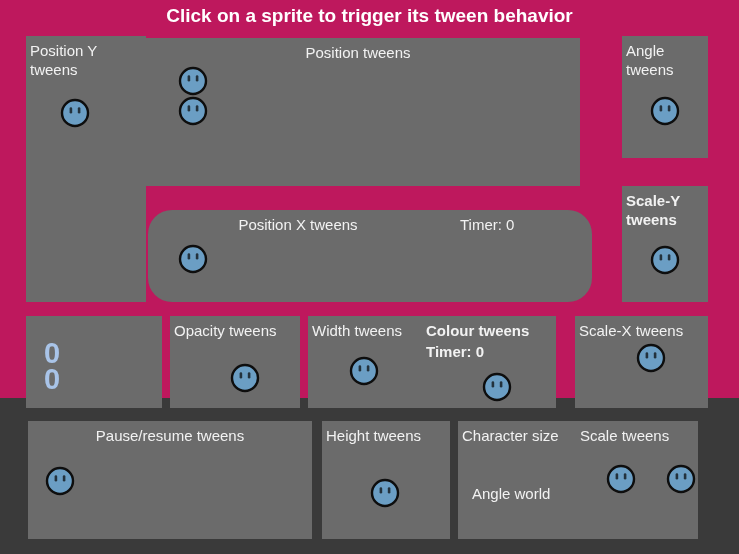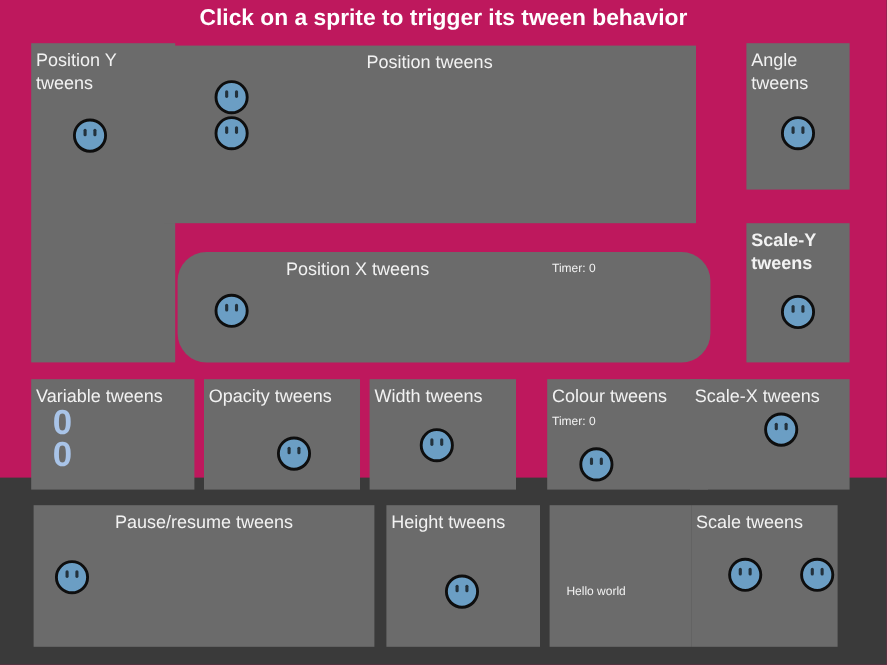--- a/index.html
+++ b/index.html
@@ -50,21 +50,21 @@
     line-height: 19px;
     white-space: pre-line;
   }
   .panel-title.align-left {
     text-align: left;
     padding-left: 4px;
   }
   .panel-subtext {
     position: absolute;
     color: #f2f2f2;
-    font-size: 10px;
+    font-size: 15px;
     line-height: 19px;
     white-space: nowrap;
   }
   .var-value {
     position: absolute;
     color: #a9c4e8;
     font-size: 29px;
     line-height: 30px;
     font-weight: bold;
     white-space: nowrap;
@@ -99,45 +99,45 @@
       </div>
       <div class="panel" style="left: 622px; top: 186px; width: 86px; height: 116px; background: rgb(107, 107, 107); font-weight: bold;">
         <div class="panel-title align-left">Scale-Y
 tweens</div>
       </div>
       <div class="panel" style="left: 148px; top: 210px; width: 444px; height: 92px; background: rgb(107, 107, 107); border-radius: 24px;">
         <div class="panel-title" style="transform: translateX(-72px);">Position X tweens</div>
         <div class="panel-subtext" style="left: 312px; top: 5px;">Timer: 0</div>
       </div>
       <div class="panel" style="left: 26px; top: 316px; width: 136px; height: 92px; background: rgb(107, 107, 107);">
-        <div class="panel-title align-left">Variable tweens</div>
         <div class="var-value" style="left: 18px; top: 22px; color: rgb(169, 196, 232);">0</div>
         <div class="var-value" style="left: 18px; top: 48px; color: rgb(169, 196, 232);">0</div>
       </div>
       <div class="panel" style="left: 170px; top: 316px; width: 130px; height: 92px; background: rgb(107, 107, 107);">
         <div class="panel-title align-left">Opacity tweens</div>
       </div>
       <div class="panel" style="left: 308px; top: 316px; width: 122px; height: 92px; background: rgb(107, 107, 107);">
         <div class="panel-title align-left">Width tweens</div>
       </div>
-      <div class="panel" style="left: 456px; top: 316px; width: 134px; height: 92px; background: rgb(107, 107, 107);">
+      <div class="panel" style="left: 422px; top: 316px; width: 134px; height: 92px; background: rgb(107, 107, 107); font-weight: bold;">
         <div class="panel-title align-left">Colour tweens</div>
         <div class="panel-subtext" style="left: 4px; top: 26px;">Timer: 0</div>
       </div>
       <div class="panel" style="left: 575px; top: 316px; width: 133px; height: 92px; background: rgb(107, 107, 107);">
         <div class="panel-title align-left">Scale-X tweens</div>
       </div>
       <div class="panel" style="left: 28px; top: 421px; width: 284px; height: 118px; background: rgb(107, 107, 107);">
         <div class="panel-title">Pause/resume tweens</div>
       </div>
       <div class="panel" style="left: 322px; top: 421px; width: 128px; height: 118px; background: rgb(107, 107, 107);">
         <div class="panel-title align-left">Height tweens</div>
       </div>
       <div class="panel" style="left: 458px; top: 421px; width: 118px; height: 118px; background: rgb(107, 107, 107);">
-        <div class="panel-subtext" style="left: 14px; top: 63px;">Hello world</div>
+        <div class="panel-title align-left">Character size</div>
+        <div class="panel-subtext" style="left: 14px; top: 63px;">Angle world</div>
       </div>
       <div class="panel" style="left: 576px; top: 421px; width: 122px; height: 118px; background: rgb(107, 107, 107);">
         <div class="panel-title align-left">Scale tweens</div>
       </div>
     </div>
 <div class="sprite" style="left: 60px; top: 98px;">
       <svg viewBox="0 0 30 30" xmlns="http://www.w3.org/2000/svg">
         <circle cx="15" cy="15" r="13" fill="#6b9ec4" stroke="#0e0e0e" stroke-width="2.4"></circle>
         <rect x="9.6" y="9.2" width="2.6" height="6.4" rx="1.3" fill="#23323d"></rect>
         <rect x="17.8" y="9.2" width="2.6" height="6.4" rx="1.3" fill="#23323d"></rect>

